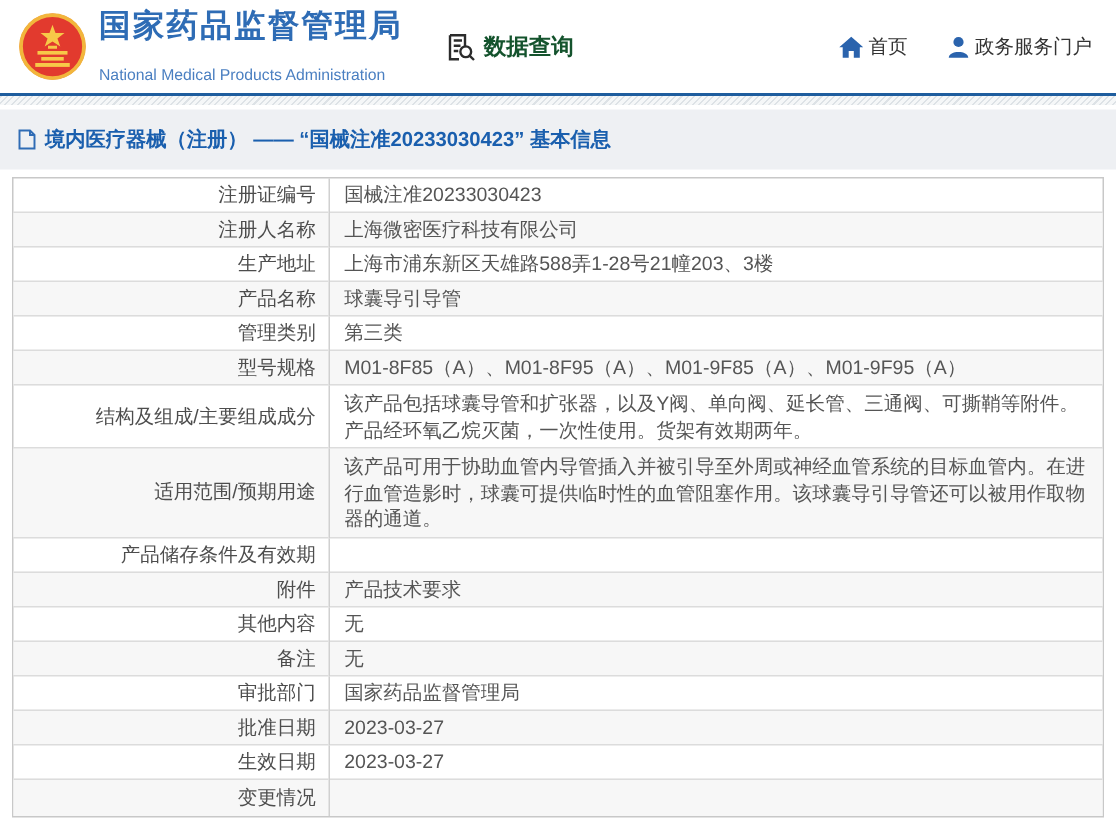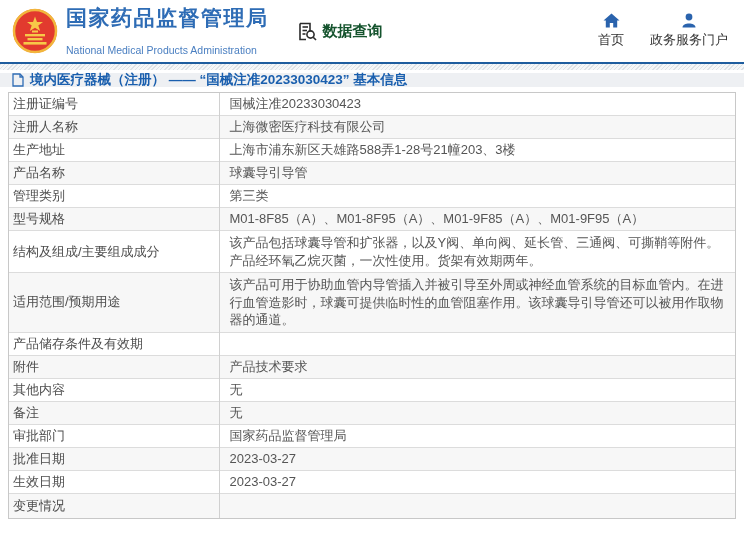--- a/index.html
+++ b/index.html
@@ -6,34 +6,34 @@
   html,body { width: 744px; height: 557px; overflow: hidden; }
   body { font-family: "Liberation Sans", sans-serif; background: #ffffff; }
 
   
   .site-header { height: 62px; display: flex; align-items: center; padding: 0 16px 0 12px; background: #fff; }
   .brand { display: flex; align-items: center; gap: 8px; }
   .brand-cn { font-size: 21px; font-weight: bold; color: #2e6cb5; letter-spacing: 1.5px; line-height: 1.15; }
   .brand-en { font-size: 10.5px; color: #4a7fc1; margin-top: 14px; }
   .data-query { display: flex; align-items: center; gap: 5px; margin-left: 28px; font-size: 15px; font-weight: bold; color: #14532d; text-decoration: none; cursor: pointer; }
   .hdr-nav { margin-left: auto; display: flex; gap: 26px; }
-  .hdr-nav a { display: flex; flex-direction: column; align-items: center; gap: 3px; font-size: 13px; color: #333; text-decoration: none; cursor: pointer; }
+  .hdr-nav a { display: flex; align-items: center; gap: 3px; font-size: 13px; color: #333; text-decoration: none; cursor: pointer; }
 
   
   .blue-line { height: 2px; background: #1e5d9e; }
   .hatch-band { height: 6px; background: repeating-linear-gradient(135deg, #dde2e6 0 1px, #f5f7f8 1px 3px); }
-  .breadcrumb-bar { margin-top: 3px; height: 14px; background: #eef0f3; display: flex; align-items: center; gap: 6px; padding-left: 12px; font-size: 13.5px; font-weight: bold; color: #1a5fae; }
+  .breadcrumb-bar { margin-top: 3px; height: 40px; background: #eef0f3; display: flex; align-items: center; gap: 6px; padding-left: 12px; font-size: 13.5px; font-weight: bold; color: #1a5fae; }
 
   
   .panel { margin: 5px 8px 0 8px; border: 1px solid #c8c8c8; background: #fff; }
   table { width: 100%; border-collapse: collapse; font-size: 13px; color: #555; }
   tr { border-bottom: 1px solid #dcdcdc; }
   tr:last-child { border-bottom: none; }
   tbody tr:nth-child(even) { background: #f7f7f7; }
-  th { width: 210px; text-align: left; font-weight: normal; color: #4d4d4d; padding: 2px 8px 2px 4px; border-right: 1px solid #d0d0d0; vertical-align: middle; white-space: nowrap; }
+  th { width: 210px; text-align: right; font-weight: normal; color: #4d4d4d; padding: 2px 8px 2px 4px; border-right: 1px solid #d0d0d0; vertical-align: middle; white-space: nowrap; }
   td { padding: 2px 10px; vertical-align: middle; line-height: 1.35; }
   tbody tr { height: 21px; }
   tbody tr.tall { height: auto; }
   tbody tr.tall td { padding: 3px 10px; }
   tbody tr:last-child { height: 25px; }
 
   .icon-svg { display: block; }
 </style>
 </head>
 <body>

